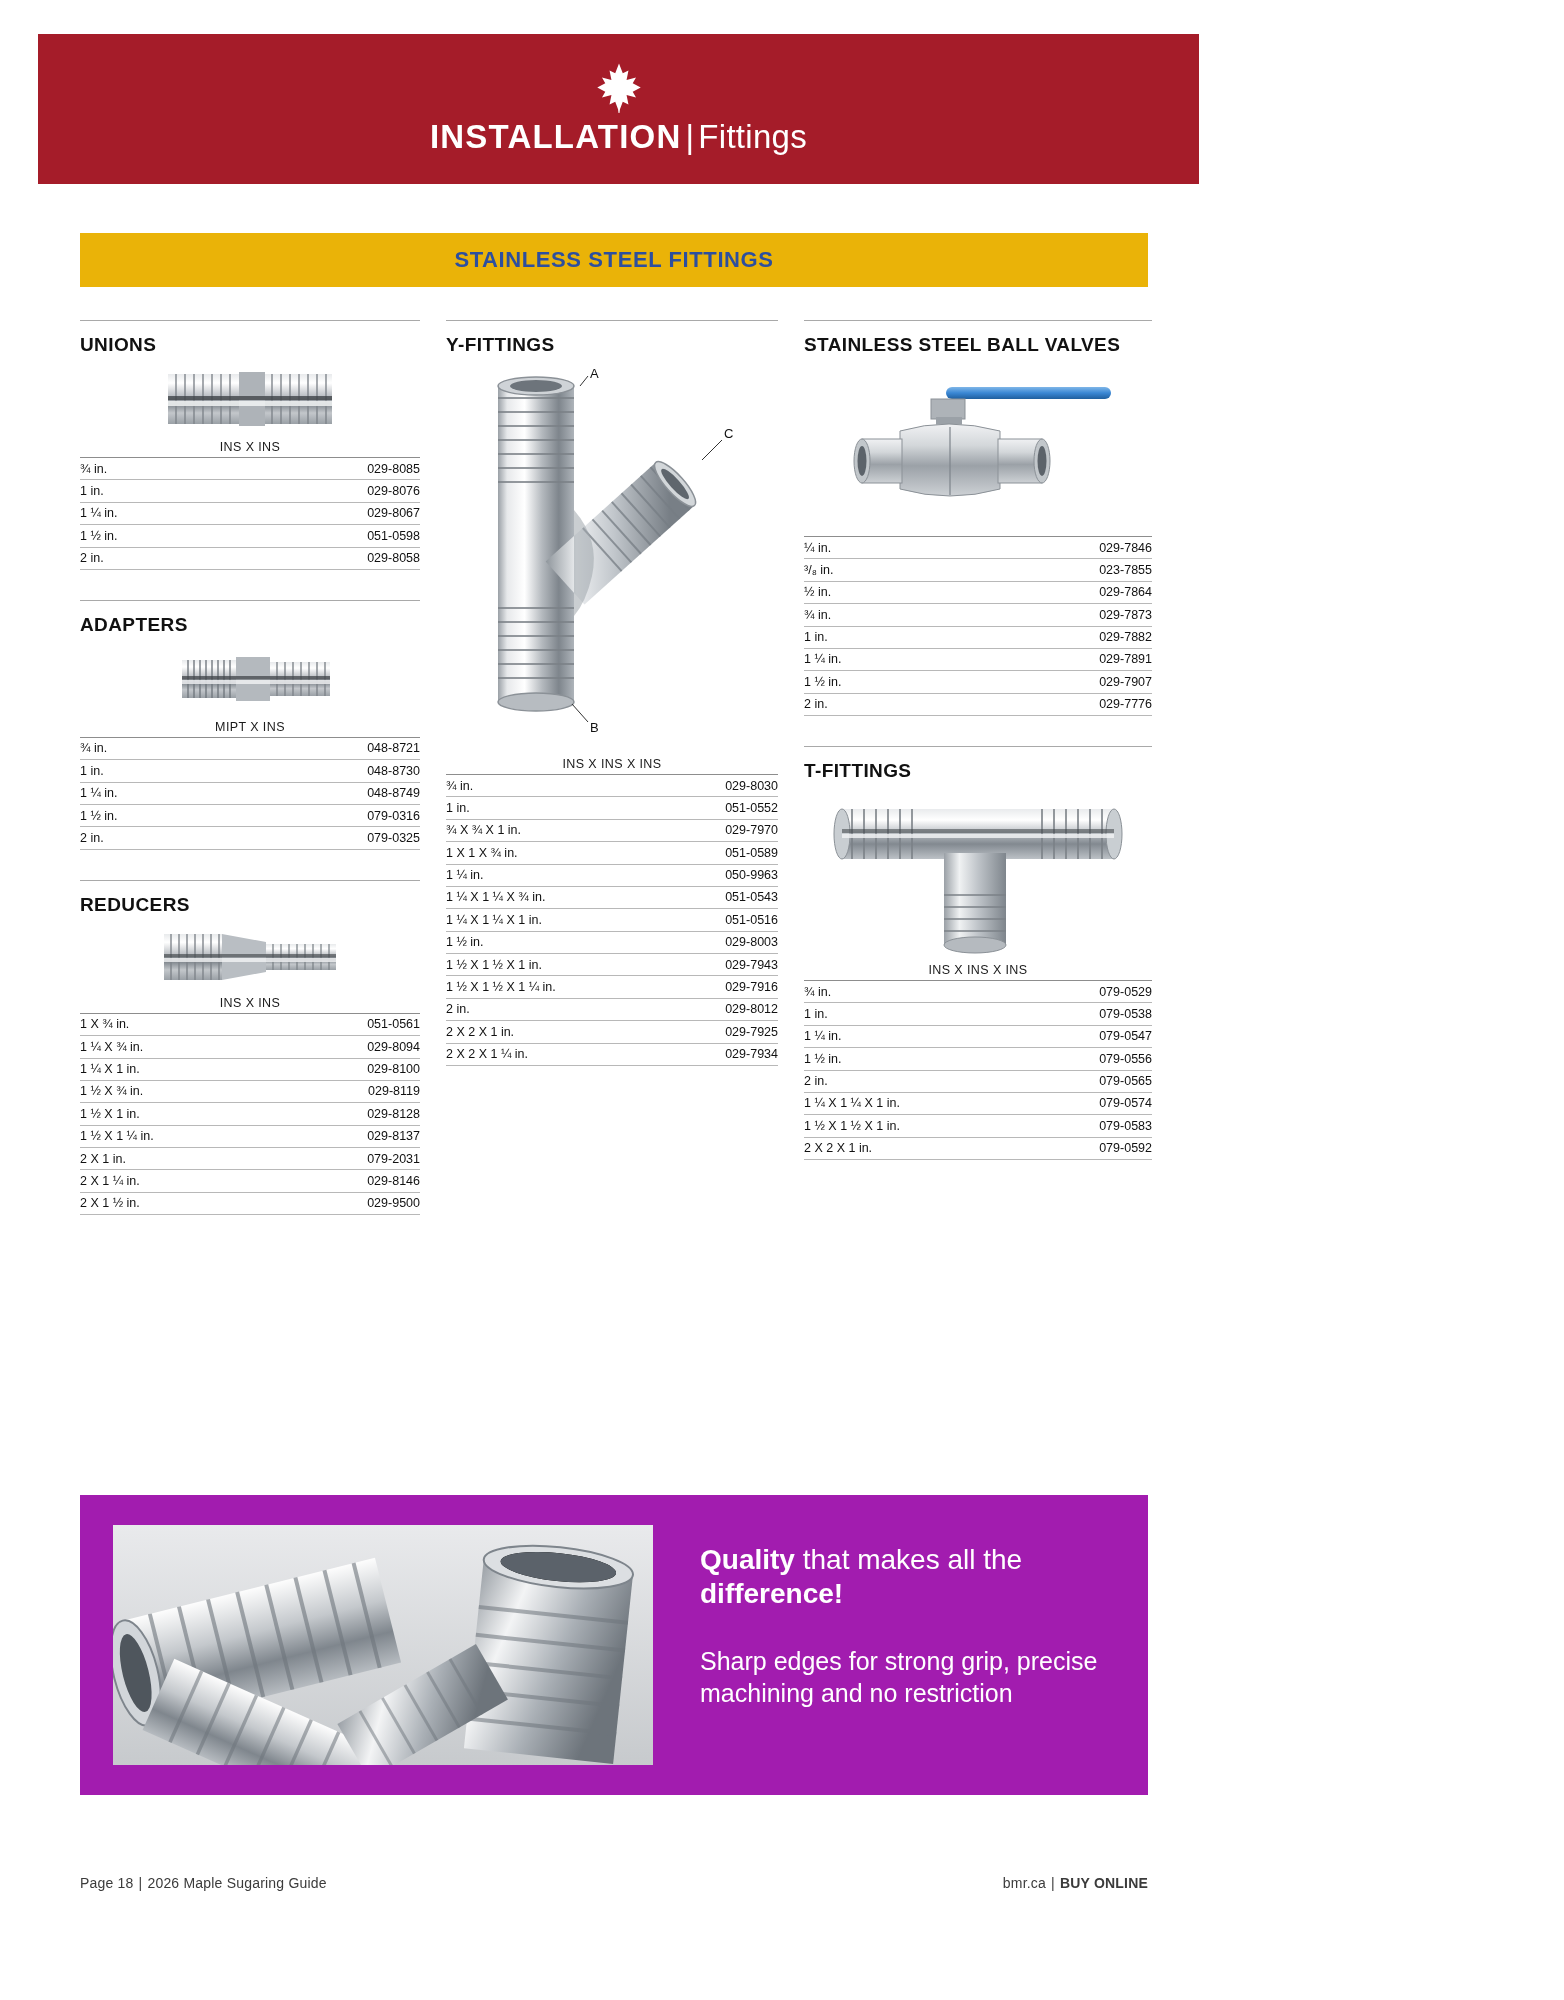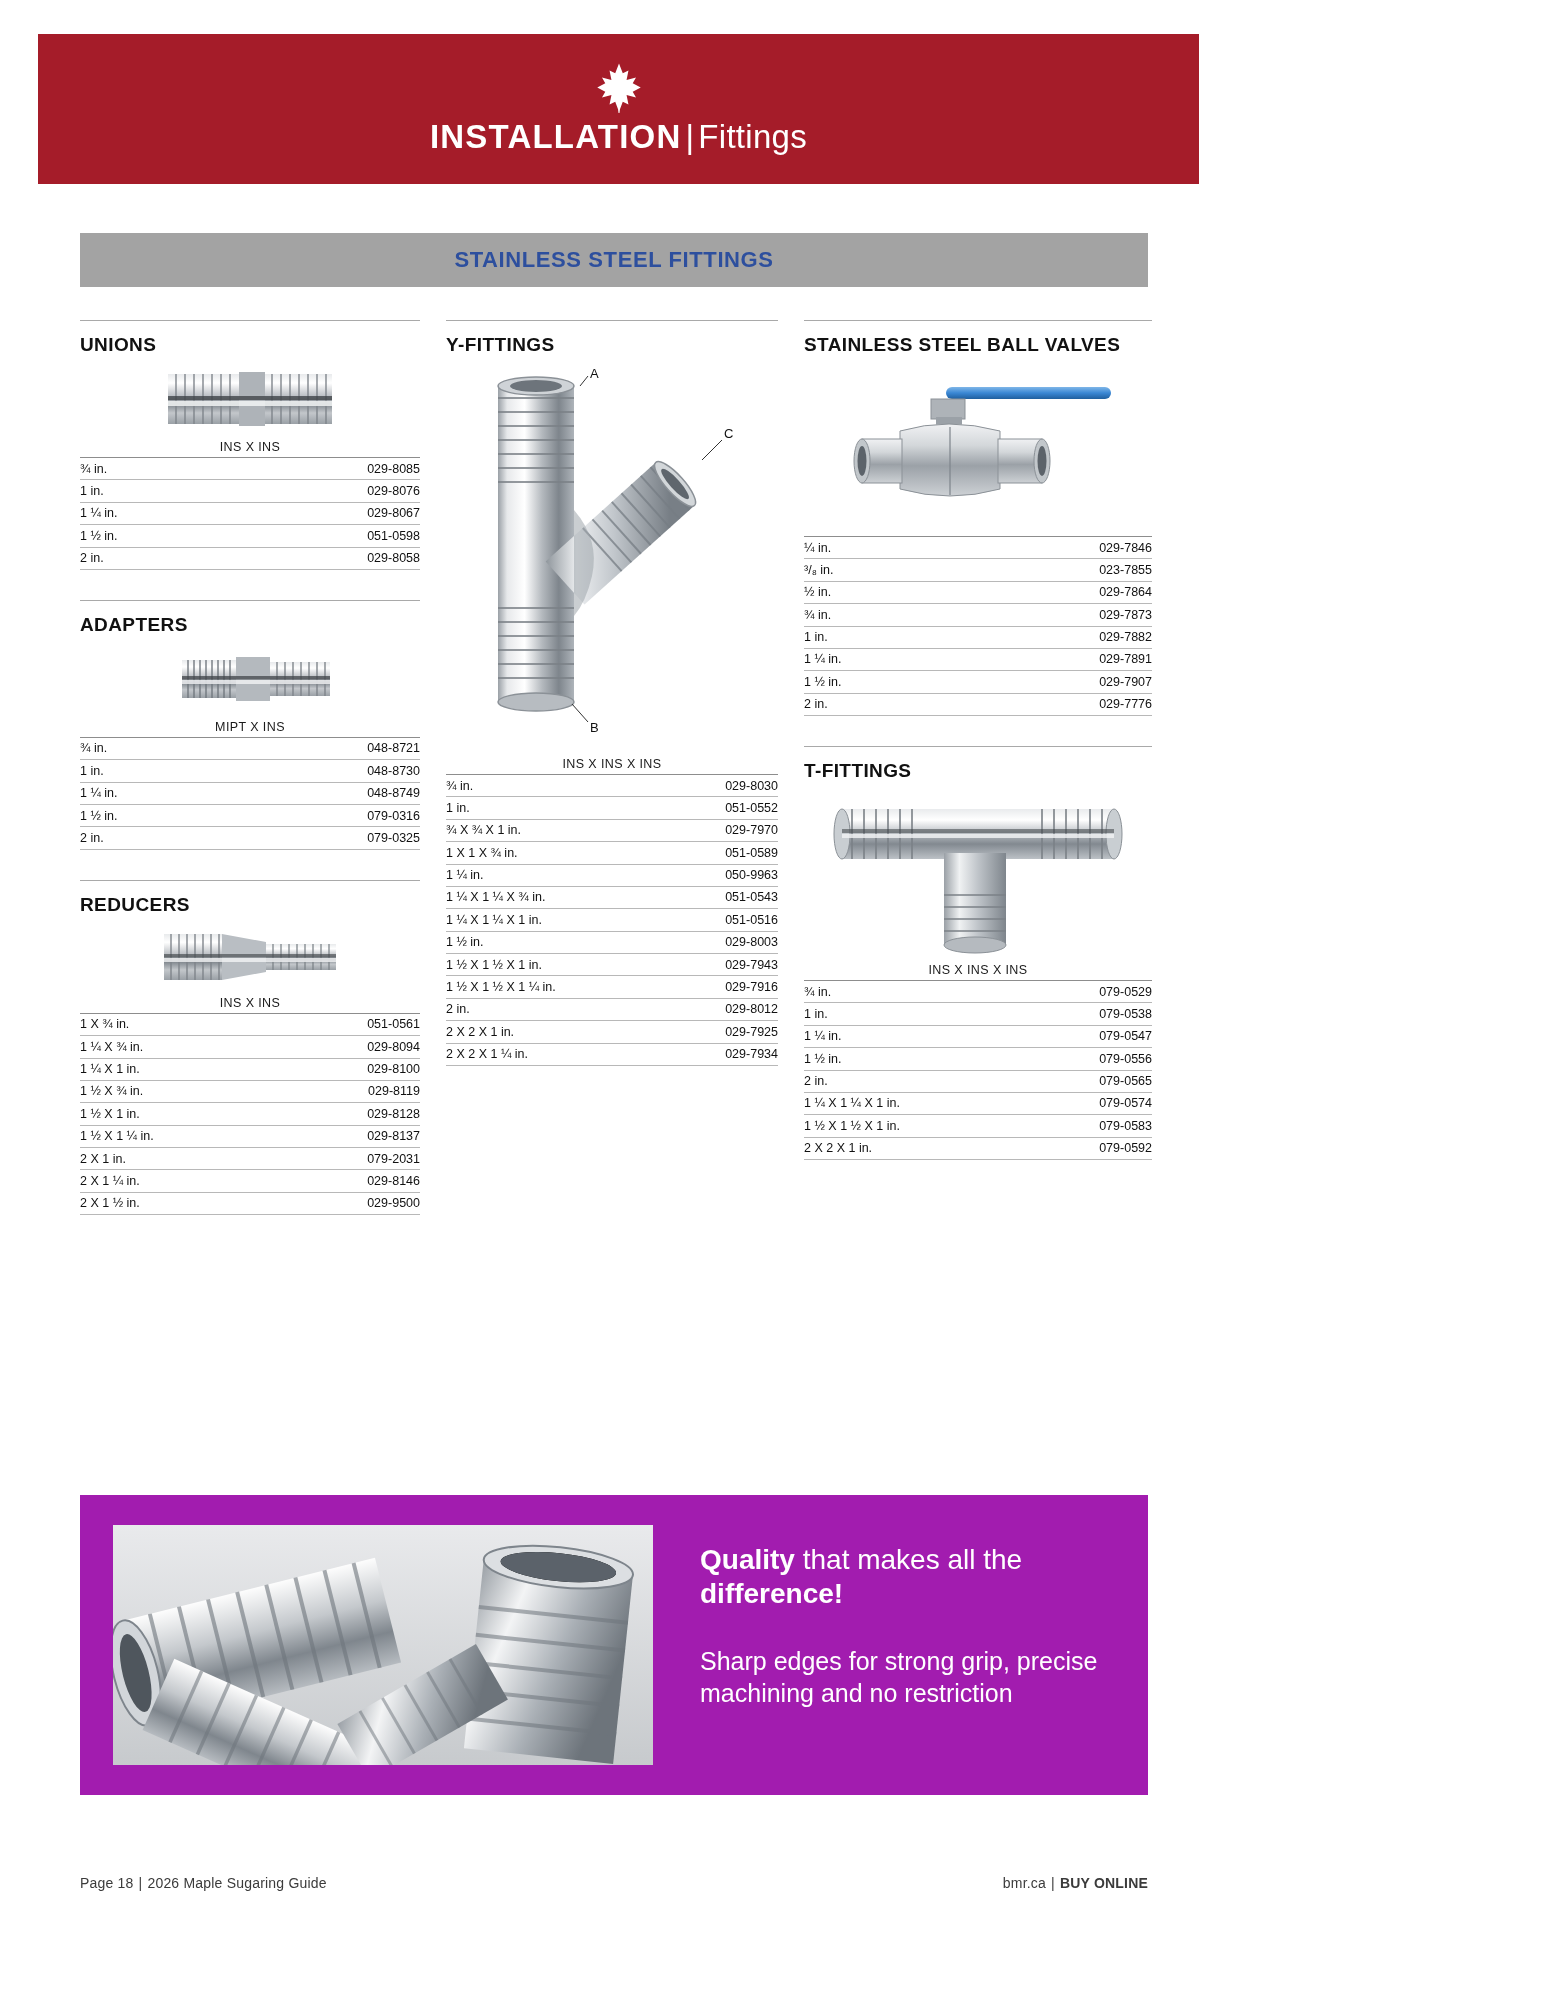--- a/index.html
+++ b/index.html
@@ -55,21 +55,21 @@
     font-weight: 400;
   }
 
   
   .section-banner {
     position: absolute;
     left: 80px;
     top: 233px;
     width: 1068px;
     height: 54px;
-    background: #a3a3a3;
+    background: #eab308;
     display: flex;
     align-items: center;
     justify-content: center;
   }
   .section-banner-text {
     color: #2d4f9e;
     font-size: 22px;
     font-weight: 700;
     letter-spacing: 0.6px;
   }

